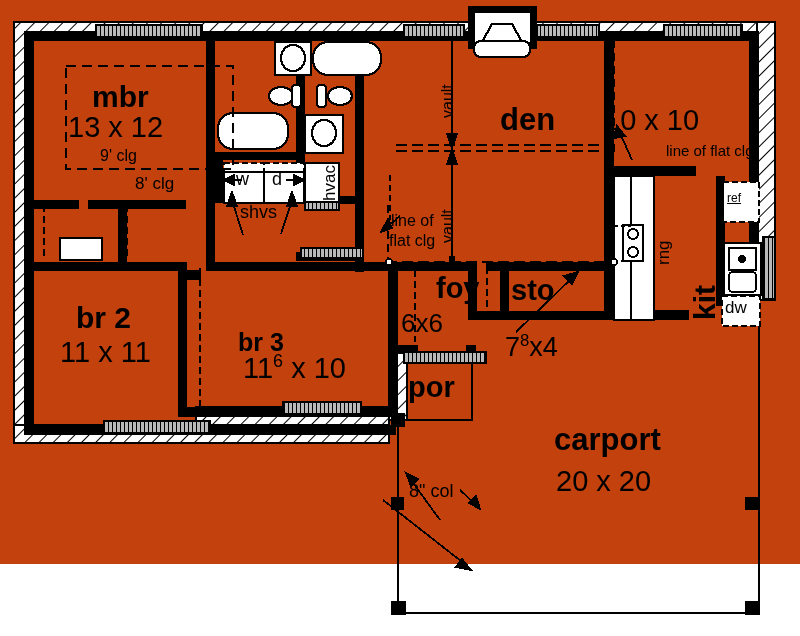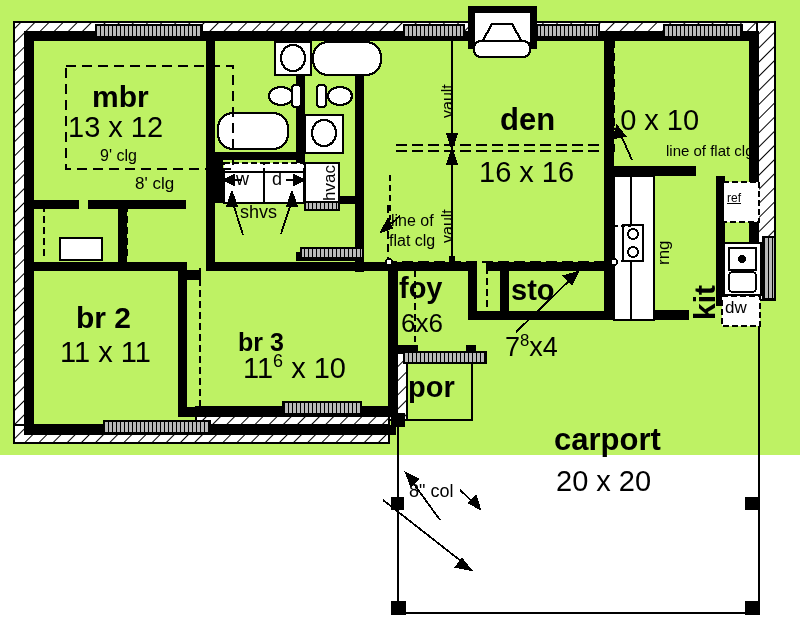--- a/index.html
+++ b/index.html
@@ -1,19 +1,19 @@
 <!DOCTYPE html>
 <html><head>
 <meta charset="utf-8">
 <title>Floor Plan</title>
 <style>
   html,body{margin:0;padding:0;background:#ffffff;}
   body{width:800px;height:636px;overflow:hidden;
        font-family:"Liberation Sans", sans-serif;color:#000;}
-  #plan{position:relative;width:800px;height:455px;background:#bef264;}
+  #plan{position:relative;width:800px;height:564px;background:#c2410c;}
   #plan svg{position:absolute;left:0;top:0;}
   .lbl{position:absolute;white-space:nowrap;line-height:1;}
   .rm-name{font-weight:bold;font-family:"Liberation Sans",sans-serif;}
   .rm-dim{font-family:"Liberation Sans",sans-serif;font-weight:normal;}
   .note{font-family:"Liberation Sans",sans-serif;font-weight:normal;}
   .vert{transform-origin:left top;}
   sup{font-size:62%;vertical-align:super;line-height:0;}
 </style>
 </head>
 <body>
@@ -253,28 +253,27 @@
   <rect x="66" y="66" width="167" height="103" fill="none" stroke="#000" stroke-width="2" stroke-dasharray="10 6"></rect>
 </svg>
 
 <div class="lbl rm-name" style="left:76px;top:303px;font-size:30px;">br 2</div>
 <div class="lbl rm-dim" style="left:60px;top:338px;font-size:29px;">11 x 11</div>
 
 <div class="lbl rm-name" style="left:238px;top:302px;font-size:25px;margin-top:28px;">br 3</div>
 <div class="lbl rm-dim" style="left:243px;top:338px;font-size:29px;margin-top:16px;"><span>11</span><sup>6</sup><span> x 10</span></div>
 
 <div class="lbl rm-name" style="left:500px;top:104px;font-size:31px;">den</div>
-<div class="lbl rm-dim" style="left:479px;top:158px;font-size:29px;">16 x 16</div>
 
 <div class="lbl rm-dim" style="left:604px;top:106px;font-size:29px;">10 x 10</div>
 <div class="lbl note" style="left:634px;top:143px;font-size:15px;margin-left:32px;">line of flat clg</div>
 
 <div class="lbl rm-name vert" style="left:690px;top:320px;font-size:30px;transform:rotate(-90deg);">kit</div>
 
-<div class="lbl rm-name" style="left:399px;top:274px;font-size:29px;">foy</div>
+<div class="lbl rm-name" style="left:399px;top:274px;font-size:29px;padding-left:37px;">foy</div>
 <div class="lbl rm-dim" style="left:401px;top:310px;font-size:26px;">6x6</div>
 
 <div class="lbl rm-name" style="left:511px;top:276px;font-size:29px;">sto</div>
 <div class="lbl rm-dim" style="left:505px;top:334px;font-size:27px;"><span>7</span><sup>8</sup><span>x4</span></div>
 
 <div class="lbl rm-name" style="left:408px;top:373px;font-size:29px;">por</div>
 
 <div class="lbl rm-name" style="left:554px;top:424px;font-size:31px;">carport</div>
 <div class="lbl rm-dim" style="left:556px;top:467px;font-size:29px;">20 x 20</div>
 

